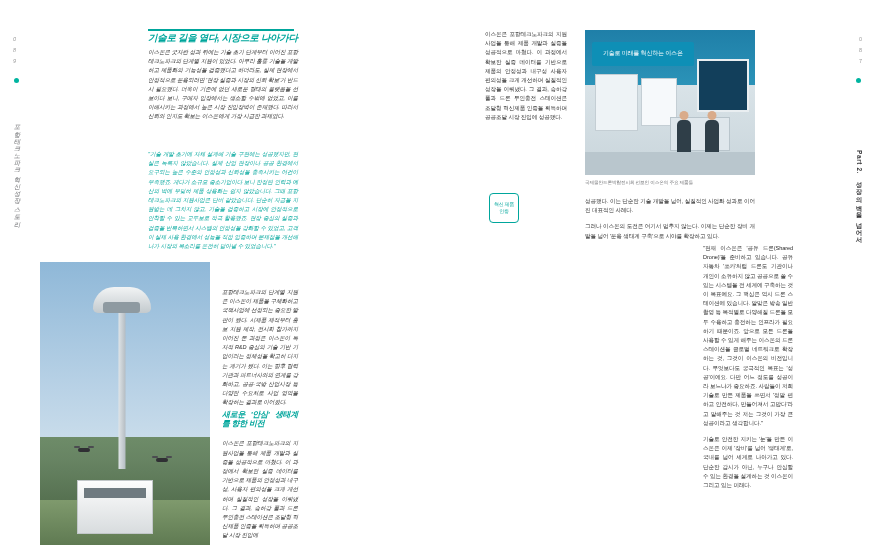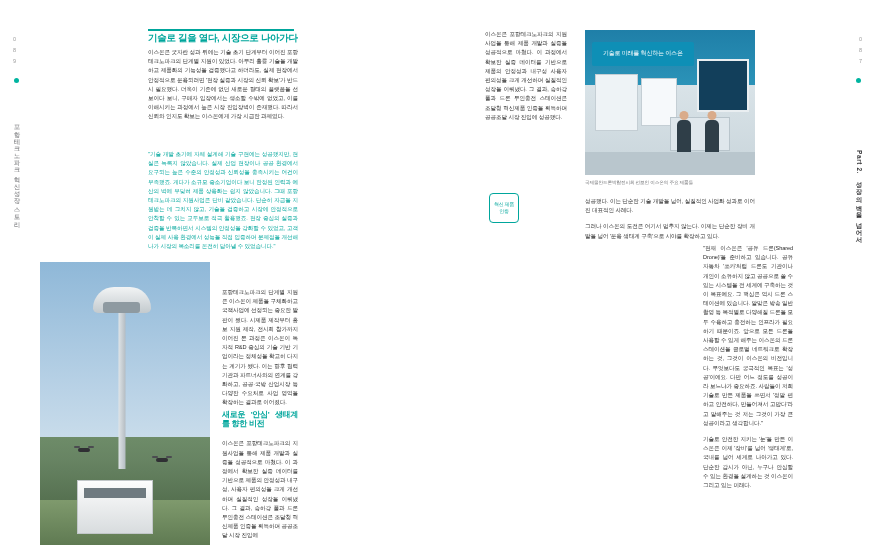--- a/index.html
+++ b/index.html
@@ -20,20 +20,21 @@
     height: 558px;
     background: #ffffff;
   }
 
   
   .page-left {
     position: absolute;
     left: 0; top: 0;
     width: 477px; height: 558px;
     background: #ffffff;
+    font-style: italic;
   }
   .page-right {
     position: absolute;
     left: 477px; top: 0;
     width: 398px; height: 558px;
     background: #ffffff;
   }
 
   
   .edge-strip {

